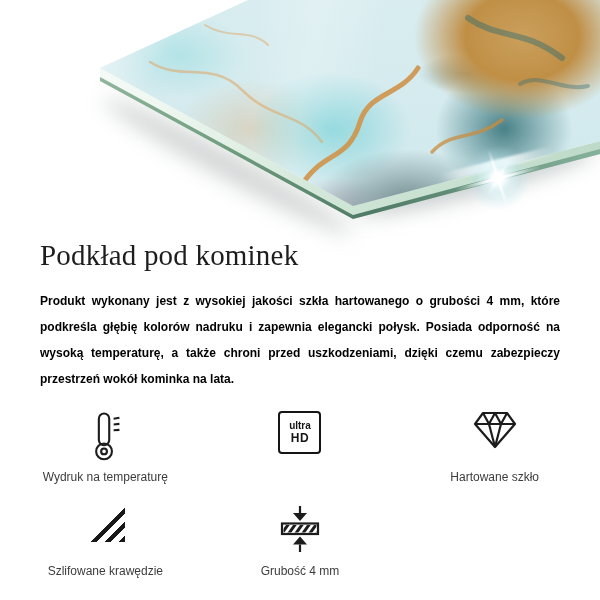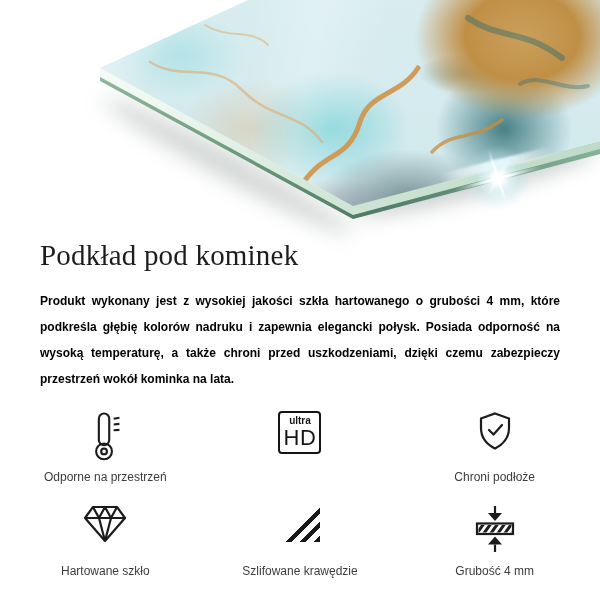--- a/index.html
+++ b/index.html
@@ -70,21 +70,21 @@
     grid-template-columns:repeat(3,1fr);row-gap:21px;}
   .feature{display:flex;flex-direction:column;align-items:center;}
   .icon-wrap{height:50px;display:flex;align-items:flex-start;justify-content:center;}
   .feature .label{margin-top:9px;font-size:12px;color:#3c3c3c;white-space:nowrap;}
   .ic{stroke:#1c1c1c;fill:none;stroke-width:2.2;}
 
   .hd-box{width:39px;height:39px;border:2.5px solid #151515;border-radius:4px;
     display:flex;flex-direction:column;align-items:center;justify-content:center;
     color:#151515;line-height:1;}
   .hd-box .t1{font-size:10px;font-weight:700;}
-  .hd-box .t2{font-size:22px;font-weight:400;margin-top:1px;letter-spacing:.5px;}
+  .hd-box .t2{font-size:12px;font-weight:700;margin-top:1px;letter-spacing:.5px;}
 
   .stripes{width:40px;height:37px;
     clip-path:polygon(0% 100%,100% 0%,100% 100%);
     background:repeating-linear-gradient(135deg,#181818 0 4.5px,rgba(0,0,0,0) 4.5px 10px);}
 </style>
 </head>
 <body>
 
 <div class="hero">
   <div class="shadow shadow-a"></div>
@@ -121,41 +121,32 @@
     <div class="icon-wrap">
       <svg width="32" height="50" viewBox="0 0 32 52">
         <circle class="ic" cx="15" cy="42" r="8.2" fill="#fff"></circle>
         <rect class="ic" x="9.6" y="2.6" width="10.8" height="33" rx="5.4" fill="#fff"></rect>
         <circle class="ic" cx="15" cy="42" r="3" stroke-width="2"></circle>
         <line class="ic" x1="25" y1="8" x2="31" y2="7"></line>
         <line class="ic" x1="25" y1="14" x2="31" y2="13.4"></line>
         <line class="ic" x1="25" y1="20" x2="31" y2="19.6"></line>
       </svg>
     </div>
-    <span class="label">Odporne na przestrzeń</span>
+    <span class="label">Wydruk na temperaturę</span>
   </div>
 
   <div class="feature">
     <div class="icon-wrap">
       <div class="hd-box">
         <span class="t1">ultra</span>
         <span class="t2">HD</span>
       </div>
     </div>
   </div>
 
-  <div class="feature">
-    <div class="icon-wrap">
-      <svg width="36" height="40" viewBox="0 0 36 40">
-        <path class="ic" stroke-width="2.4" d="M18 2.5 L32 7.5 V17 C32 27.5 26 33.5 18 37.5 C10 33.5 4 27.5 4 17 V7.5 Z"></path>
-        <polyline class="ic" stroke-width="2.4" points="12,19 16.5,23.5 25,14" stroke-linecap="round" stroke-linejoin="round"></polyline>
-      </svg>
-    </div>
-    <span class="label">Chroni podłoże</span>
-  </div>
 
   <div class="feature">
     <div class="icon-wrap">
       <svg width="44" height="38" viewBox="0 0 44 38">
         <polygon class="ic" stroke-width="2" points="10,2 34,2 42,13 22,36 2,13" stroke-linejoin="round"></polygon>
         <line class="ic" stroke-width="1.8" x1="2" y1="13" x2="42" y2="13"></line>
         <polyline class="ic" stroke-width="1.8" points="10,2 16,13 22,2 28,13 34,2" stroke-linejoin="round"></polyline>
         <line class="ic" stroke-width="1.8" x1="16" y1="13" x2="22" y2="36"></line>
         <line class="ic" stroke-width="1.8" x1="28" y1="13" x2="22" y2="36"></line>
       </svg>

